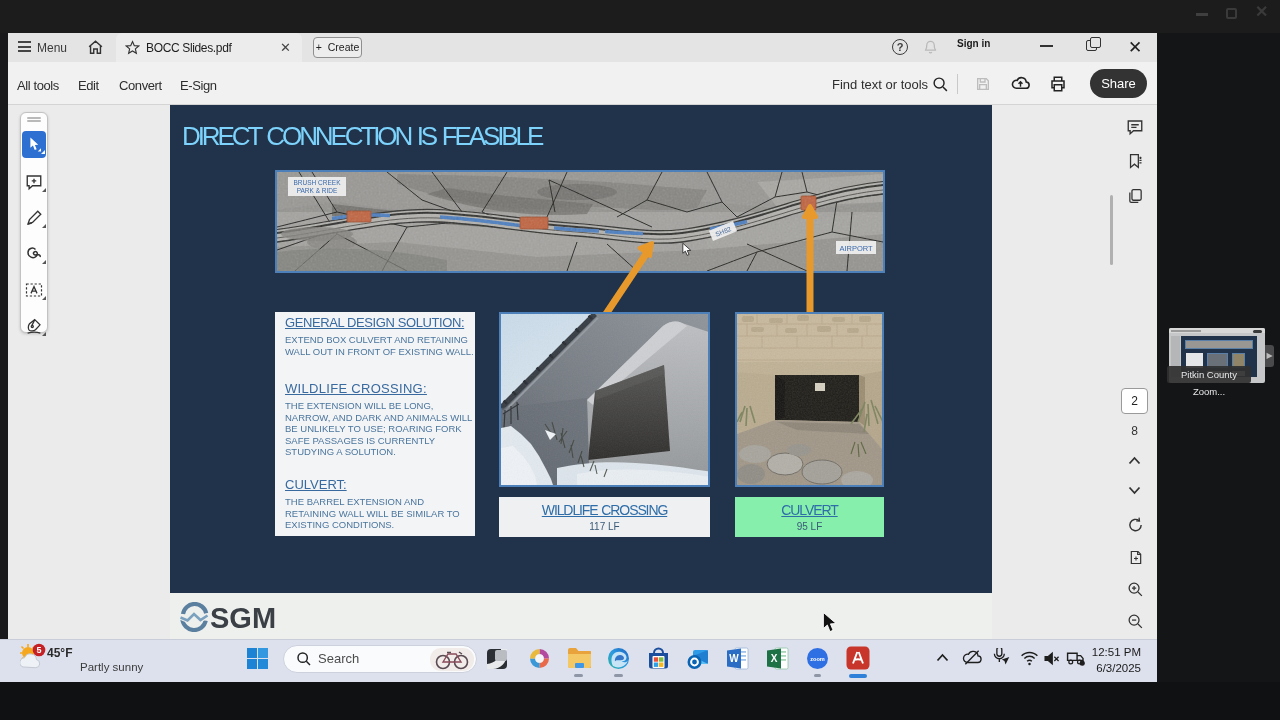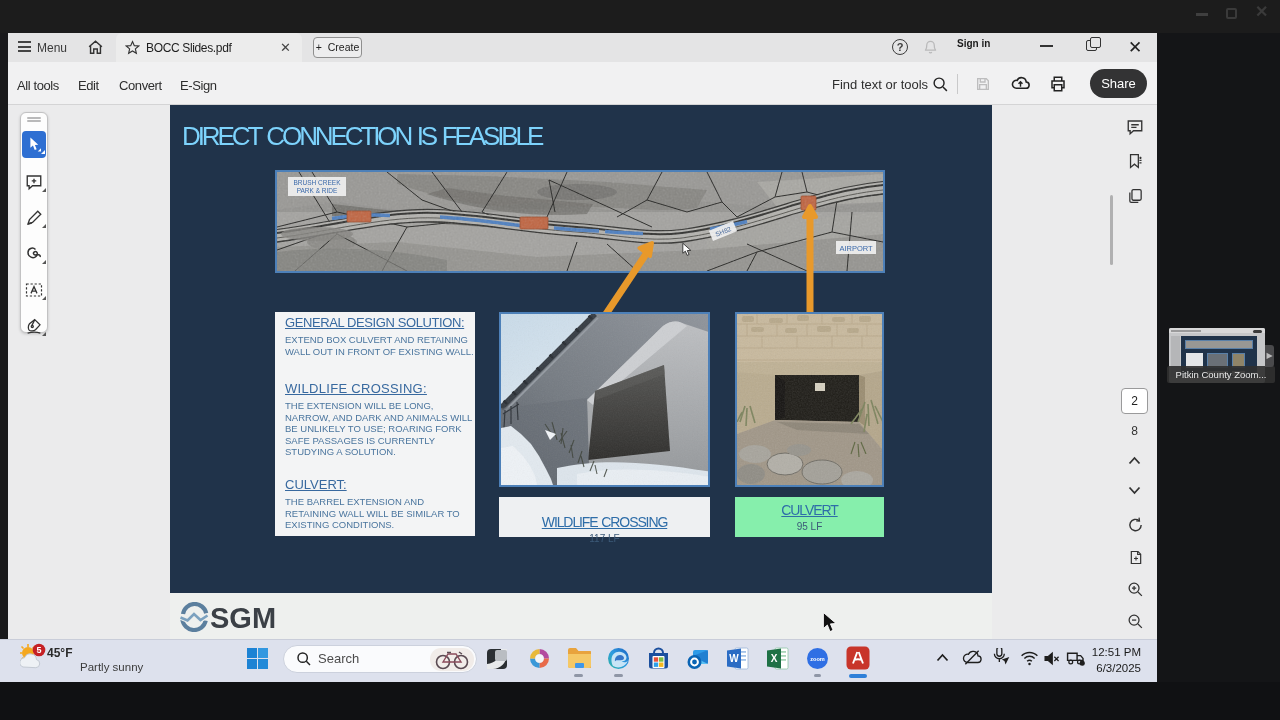--- a/index.html
+++ b/index.html
@@ -234,21 +234,21 @@
         <path d="M76 160 C116 152 166 156 211 163 L211 171 L76 171 Z" fill="#e9eef3"></path>
         <g stroke="#3c4138" stroke-width="1.1" fill="none" opacity="0.85">
           <path d="M56 126 l-5 -18 M60 130 l2 -16 M64 134 l-4 -15 M68 139 l5 -13 M72 144 l-2 -13 M77 149 l4 -12 M83 153 l-3 -11 M89 157 l4 -10 M96 160 l-2 -9 M103 163 l3 -8"></path>
           <path d="M52 122 l-8 -12 M58 128 l8 -11"></path>
         </g>
         <path d="M44 116 L55 120 L49 126 Z" fill="#f2f5f8"></path>
         <rect width="207" height="171" filter="url(#nz1)"></rect>
       </svg>
     </div>
     <div style="position:absolute;left:329px;top:392px;width:211px;height:40px;background:#eef0f2;text-align:center;">
-      <div style="font-size:14px;color:#2e6da8;text-decoration:underline;margin-top:17px;letter-spacing:-1.1px;word-spacing:1px;">WILDLIFE CROSSING</div>
+      <div style="font-size:14px;color:#2e6da8;text-decoration:underline;margin-top:5px;letter-spacing:-1.1px;word-spacing:1px;">WILDLIFE CROSSING</div>
       <div style="font-size:10px;color:#3c5a78;margin-top:3px;">117 LF</div>
     </div>
 
     <div style="position:absolute;left:565px;top:207px;width:149px;height:175px;border:2px solid #4d80b8;">
       <svg width="145" height="171" viewBox="0 0 145 171" preserveAspectRatio="none">
         <defs>
             <filter id="nz2" x="0" y="0" width="100%" height="100%">
           <feTurbulence type="fractalNoise" baseFrequency="0.7" numOctaves="2" seed="3"></feTurbulence>
           <feColorMatrix type="saturate" values="0"></feColorMatrix>
           <feComponentTransfer>
@@ -562,15 +562,15 @@
     <div style="position:absolute;left:84px;top:1.5px;width:9px;height:3px;border-radius:1.5px;background:#3a3a3a;"></div>
     <div style="position:absolute;left:12px;top:8px;width:76px;height:41px;background:#20334a;"></div>
     <div style="position:absolute;left:2px;top:8px;width:9px;height:41px;background:#b5b6b8;"></div>
     <div style="position:absolute;left:16px;top:12px;width:68px;height:9px;background:#989794;border:1px solid #5a80a8;"></div>
     <div style="position:absolute;left:17px;top:25px;width:17px;height:15px;background:#e4e6e8;"></div>
     <div style="position:absolute;left:38px;top:25px;width:21px;height:15px;background:#6a7077;border:1px solid #5a80a8;"></div>
     <div style="position:absolute;left:63px;top:25px;width:13px;height:15px;background:#8f8468;border:1px solid #5a80a8;"></div>
     <div style="position:absolute;left:38px;top:43px;width:21px;height:5px;background:#dfe1e3;"></div>
     <div style="position:absolute;left:63px;top:43px;width:13px;height:5px;background:#dfe1e3;"></div>
   </div>
-  <div class="abs" style="left:1167px;top:366px;width:108px;height:17px;background:rgba(48,48,48,0.92);border-radius:2px;color:#e8e8e8;font-size:9.5px;line-height:17px;text-align:center;">Pitkin County Zoom...</div>
+  <div class="abs" style="left:1167px;top:366px;width:84px;height:17px;background:rgba(48,48,48,0.92);border-radius:2px;color:#e8e8e8;font-size:9.5px;line-height:17px;text-align:center;">Pitkin County Zoom...</div>
   <div class="abs" style="left:1265px;top:345px;width:9px;height:22px;background:#4a4a4c;border-radius:0 3px 3px 0;color:#bbb;font-size:8px;line-height:22px;text-align:center;">▶</div>
 </div>
 
 </body></html>

